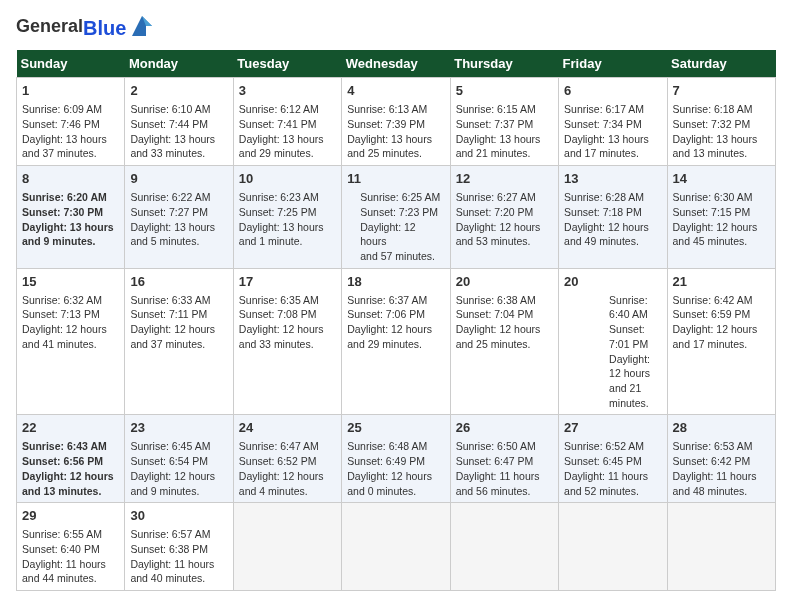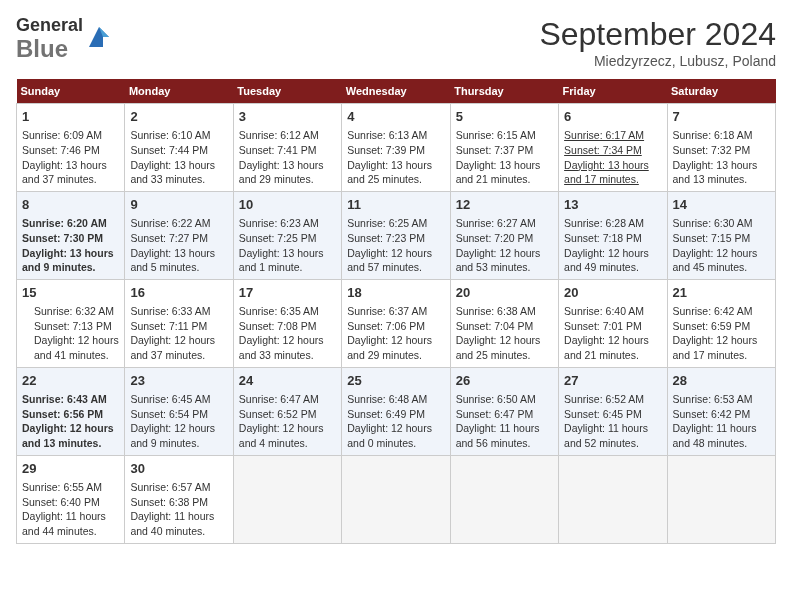--- a/index.html
+++ b/index.html
@@ -16,32 +16,32 @@
       align-items: flex-start;
       margin-bottom: 10px;
     }
     .logo {
       display: flex;
       align-items: center;
       gap: 0;
     }
     .logo-text {
       display: flex;
-      flex-direction: column;
+      flex-direction: row;
       line-height: 1.1;
     }
     .logo-general {
       font-size: 18px;
       font-weight: bold;
       color: #333;
     }
     .logo-blue {
-      font-size: 24px;
+      font-size: 20px;
       font-weight: bold;
-      color: #737373;
+      color: #1d4ed8;
     }
     .logo-icon {
       width: 28px;
       height: 28px;
       margin-left: 2px;
       margin-top: -4px;
     }
     .title-block {
       text-align: right;
     }
@@ -53,25 +53,25 @@
     .location {
       font-size: 14px;
       color: #555;
     }
     .calendar {
       width: 100%;
       border-collapse: collapse;
       font-size: 11px;
     }
     .calendar th {
-      background: #7f1d1d;
+      background: #14532d;
       color: #fff;
       padding: 6px 4px;
       text-align: left;
-      font-size: 11px;
+      font-size: 13px;
       font-weight: bold;
     }
     .calendar td {
       border: 1px solid #ccc;
       vertical-align: top;
       padding: 4px 5px;
       width: 107px;
       min-height: 80px;
       color: #333;
       line-height: 1.4;
@@ -103,24 +103,20 @@
   <div class="logo">
     <div class="logo-text">
       <span class="logo-general">General</span>
       <span class="logo-blue">Blue</span>
     </div>
     <svg class="logo-icon" viewBox="0 0 28 28" xmlns="http://www.w3.org/2000/svg">
       <polygon points="4,24 14,4 24,14 18,14 18,24" fill="#2a6db5"></polygon>
       <polygon points="14,4 24,14 18,14" fill="#4a9fd5"></polygon>
     </svg>
   </div>
-  <div class="title-block">
-    <div class="month-title">September 2024</div>
-    <div class="location">Miedzyrzecz, Lubusz, Poland</div>
-  </div>
 </div>
 
 <table class="calendar">
   <thead>
     <tr>
     <th>Sunday</th>
         <th>Monday</th>
         <th>Tuesday</th>
         <th>Wednesday</th>
         <th>Thursday</th>
@@ -160,21 +156,21 @@
         </td>
         <td>
           <span class="day-num">5</span>
           <div class="day-info" style="white-space: pre-line;">Sunrise: 6:15 AM
 Sunset: 7:37 PM
 Daylight: 13 hours
 and 21 minutes.</div>
         </td>
         <td>
           <span class="day-num">6</span>
-          <div class="day-info" style="white-space: pre-line; text-decoration: underline;">Sunrise: 6:17 AM
+          <div class="day-info" style="white-space: pre-line;">Sunrise: 6:17 AM
 Sunset: 7:34 PM
 Daylight: 13 hours
 and 17 minutes.</div>
         </td>
         <td>
           <span class="day-num">7</span>
           <div class="day-info" style="white-space: pre-line;">Sunrise: 6:18 AM
 Sunset: 7:32 PM
 Daylight: 13 hours
 and 13 minutes.</div>
@@ -197,21 +193,21 @@
         </td>
         <td>
           <span class="day-num">10</span>
           <div class="day-info" style="white-space: pre-line;">Sunrise: 6:23 AM
 Sunset: 7:25 PM
 Daylight: 13 hours
 and 1 minute.</div>
         </td>
         <td>
           <span class="day-num">11</span>
-          <div class="day-info" style="white-space: pre-line;">Sunrise: 6:25 AM
+          <div class="day-info" style="white-space: pre-line; margin-left: 13px;">Sunrise: 6:25 AM
 Sunset: 7:23 PM
 Daylight: 12 hours
 and 57 minutes.</div>
         </td>
         <td>
           <span class="day-num">12</span>
           <div class="day-info" style="white-space: pre-line;">Sunrise: 6:27 AM
 Sunset: 7:20 PM
 Daylight: 12 hours
 and 53 minutes.</div>
@@ -227,21 +223,21 @@
           <span class="day-num">14</span>
           <div class="day-info" style="white-space: pre-line;">Sunrise: 6:30 AM
 Sunset: 7:15 PM
 Daylight: 12 hours
 and 45 minutes.</div>
         </td>
       </tr>
       <tr>
         <td>
           <span class="day-num">15</span>
-          <div class="day-info" style="white-space: pre-line; margin-left: 12px;">Sunrise: 6:32 AM
+          <div class="day-info" style="white-space: pre-line;">Sunrise: 6:32 AM
 Sunset: 7:13 PM
 Daylight: 12 hours
 and 41 minutes.</div>
         </td>
         <td>
           <span class="day-num">16</span>
           <div class="day-info" style="white-space: pre-line;">Sunrise: 6:33 AM
 Sunset: 7:11 PM
 Daylight: 12 hours
 and 37 minutes.</div>
@@ -262,21 +258,21 @@
         </td>
         <td>
           <span class="day-num">20</span>
           <div class="day-info" style="white-space: pre-line;">Sunrise: 6:38 AM
 Sunset: 7:04 PM
 Daylight: 12 hours
 and 25 minutes.</div>
         </td>
         <td>
           <span class="day-num">20</span>
-          <div class="day-info" style="white-space: pre-line;">Sunrise: 6:40 AM
+          <div class="day-info" style="white-space: pre-line; margin-left: 45px;">Sunrise: 6:40 AM
 Sunset: 7:01 PM
 Daylight: 12 hours
 and 21 minutes.</div>
         </td>
         <td>
           <span class="day-num">21</span>
           <div class="day-info" style="white-space: pre-line;">Sunrise: 6:42 AM
 Sunset: 6:59 PM
 Daylight: 12 hours
 and 17 minutes.</div>

